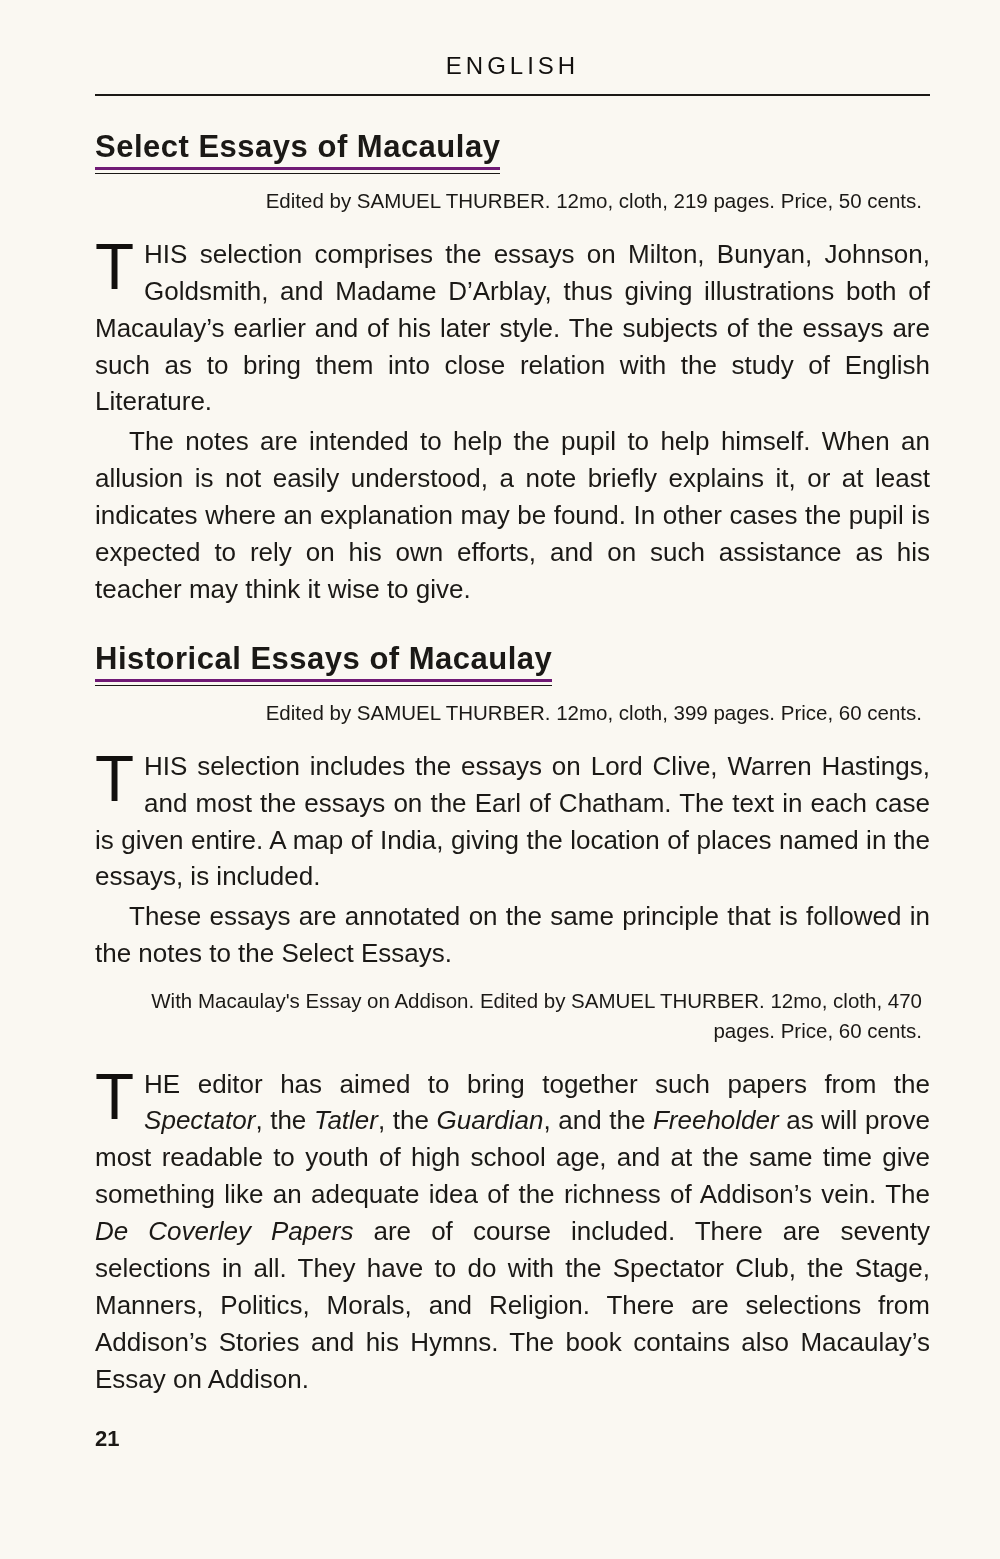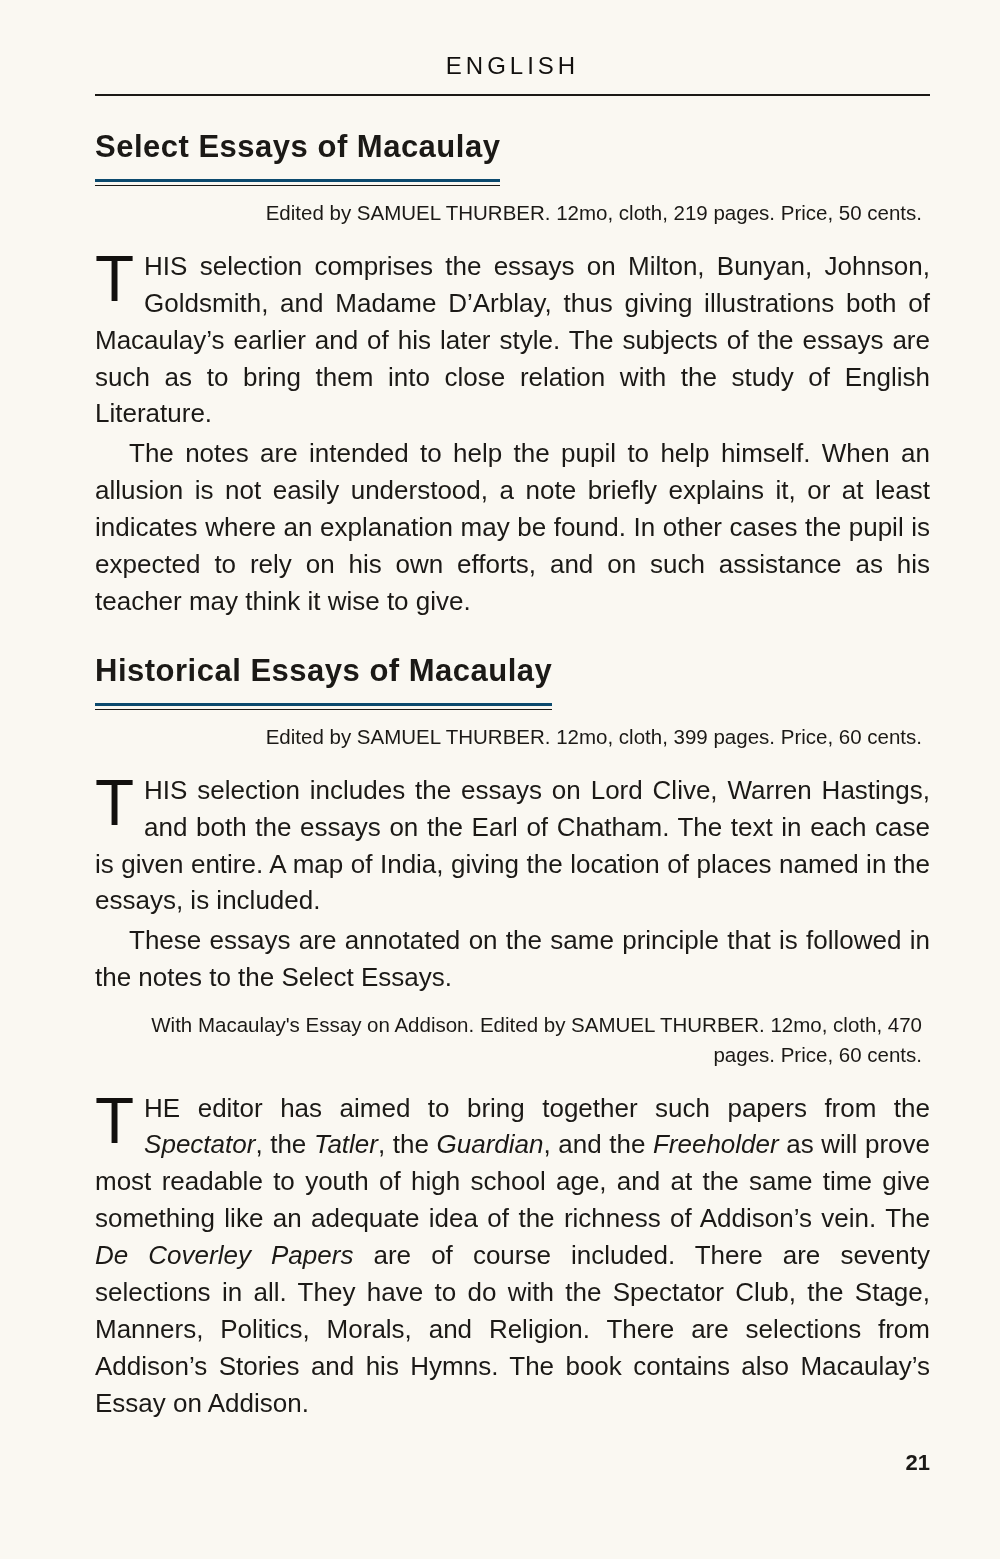--- a/index.html
+++ b/index.html
@@ -32,22 +32,22 @@
   
   h2.section-title {
     margin: 34px 0 16px 0;
     font-size: 31px;
     font-weight: bold;
     letter-spacing: 0.5px;
     line-height: 1.1;
   }
   .title-underline {
     display: inline-block;
-    padding-bottom: 15px;
-    border-bottom: 3px solid #0c4a6e;
+    padding-bottom: 3px;
+    border-bottom: 3px solid #701a75;
     position: relative;
   }
   .title-underline::after {
     content: "";
     position: absolute;
     left: 0;
     right: 0;
     bottom: -7px;
     height: 1px;
     background: #1b1916;
@@ -74,21 +74,21 @@
     font-size: 64px;
     line-height: 56px;
     padding: 3px 10px 0 0;
     color: #12100e;
   }
   .it {
     font-style: italic;
   }
   
   .page-number {
-    text-align: right;
+    text-align: left;
     font-size: 22px;
     font-weight: bold;
     margin-top: 28px;
   }
   section {
     margin-bottom: 10px;
   }
 </style>
 </head>
 <body>
@@ -103,21 +103,21 @@
   <section>
     <h2 class="section-title"><span class="title-underline">Select Essays of Macaulay</span></h2>
     <p class="byline">Edited by SAMUEL THURBER.  12mo, cloth, 219 pages.  Price, 50 cents.</p>
     <p class="para"><span class="dropcap">T</span><span>HIS selection comprises the essays on Milton, Bunyan, Johnson, Goldsmith, and Madame D’Arblay, thus giving illustrations both of Macaulay’s earlier and of his later style.  The subjects of the essays are such as to bring them into close relation with the study of English Literature.</span></p>
     <p class="para indent">The notes are intended to help the pupil to help himself. When an allusion is not easily understood, a note briefly explains it, or at least indicates where an explanation may be found.  In other cases the pupil is expected to rely on his own efforts, and on such assistance as his teacher may think it wise to give.</p>
   </section>
 
   <section>
     <h2 class="section-title"><span class="title-underline">Historical Essays of Macaulay</span></h2>
     <p class="byline">Edited by SAMUEL THURBER.  12mo, cloth, 399 pages.  Price, 60 cents.</p>
-    <p class="para"><span class="dropcap">T</span><span>HIS selection includes the essays on Lord Clive, Warren Hastings, and both the essays on the Earl of Chatham. The text in each case is given entire.  A map of India, giving the location of places named in the essays, is included.</span></p>
+    <p class="para"><span class="dropcap">T</span><span>HIS selection includes the essays on Lord Clive, Warren Hastings, and most the essays on the Earl of Chatham. The text in each case is given entire.  A map of India, giving the location of places named in the essays, is included.</span></p>
     <p class="para indent">These essays are annotated on the same principle that is followed in the notes to the Select Essays.</p>
   </section>
 
   <section>
     <p class="byline">With Macaulay's Essay on Addison.  Edited by SAMUEL THURBER. 12mo, cloth, 470 pages.   Price, 60 cents.</p>
     <p class="para"><span class="dropcap">T</span><span>HE editor has aimed to bring together such papers from the </span><span class="it">Spectator</span><span>, the </span><span class="it">Tatler</span><span>, the </span><span class="it">Guardian</span><span>, and the </span><span class="it">Freeholder</span><span> as will prove most readable to youth of high school age, and at the same time give something like an adequate idea of the richness of Addison’s vein.   The </span><span class="it">De Coverley Papers</span><span> are of course included. There are seventy selections in all.  They have to do with the Spectator Club, the Stage, Manners, Politics, Morals, and Religion.   There are selections from Addison’s Stories and his Hymns.   The book contains also Macaulay’s Essay on Addison.</span></p>
   </section>
 
   <div class="page-number">21</div>
 

